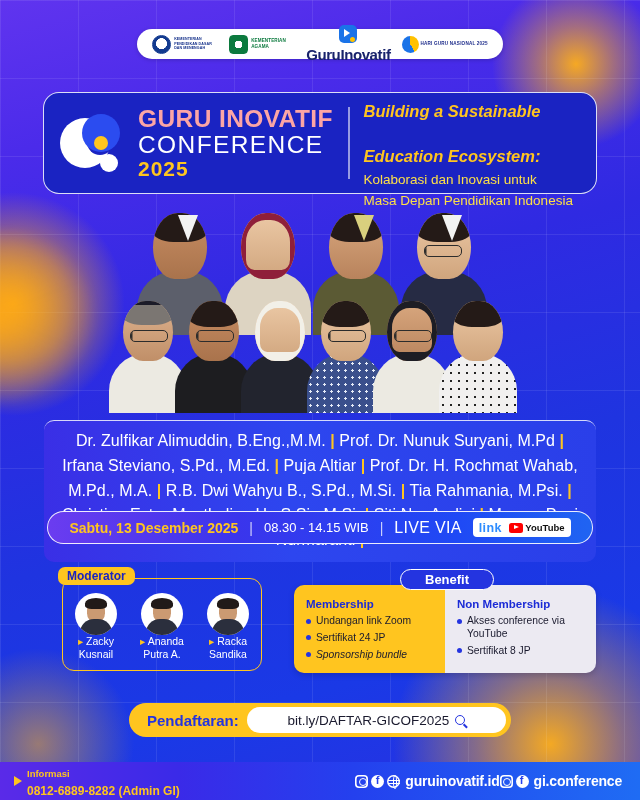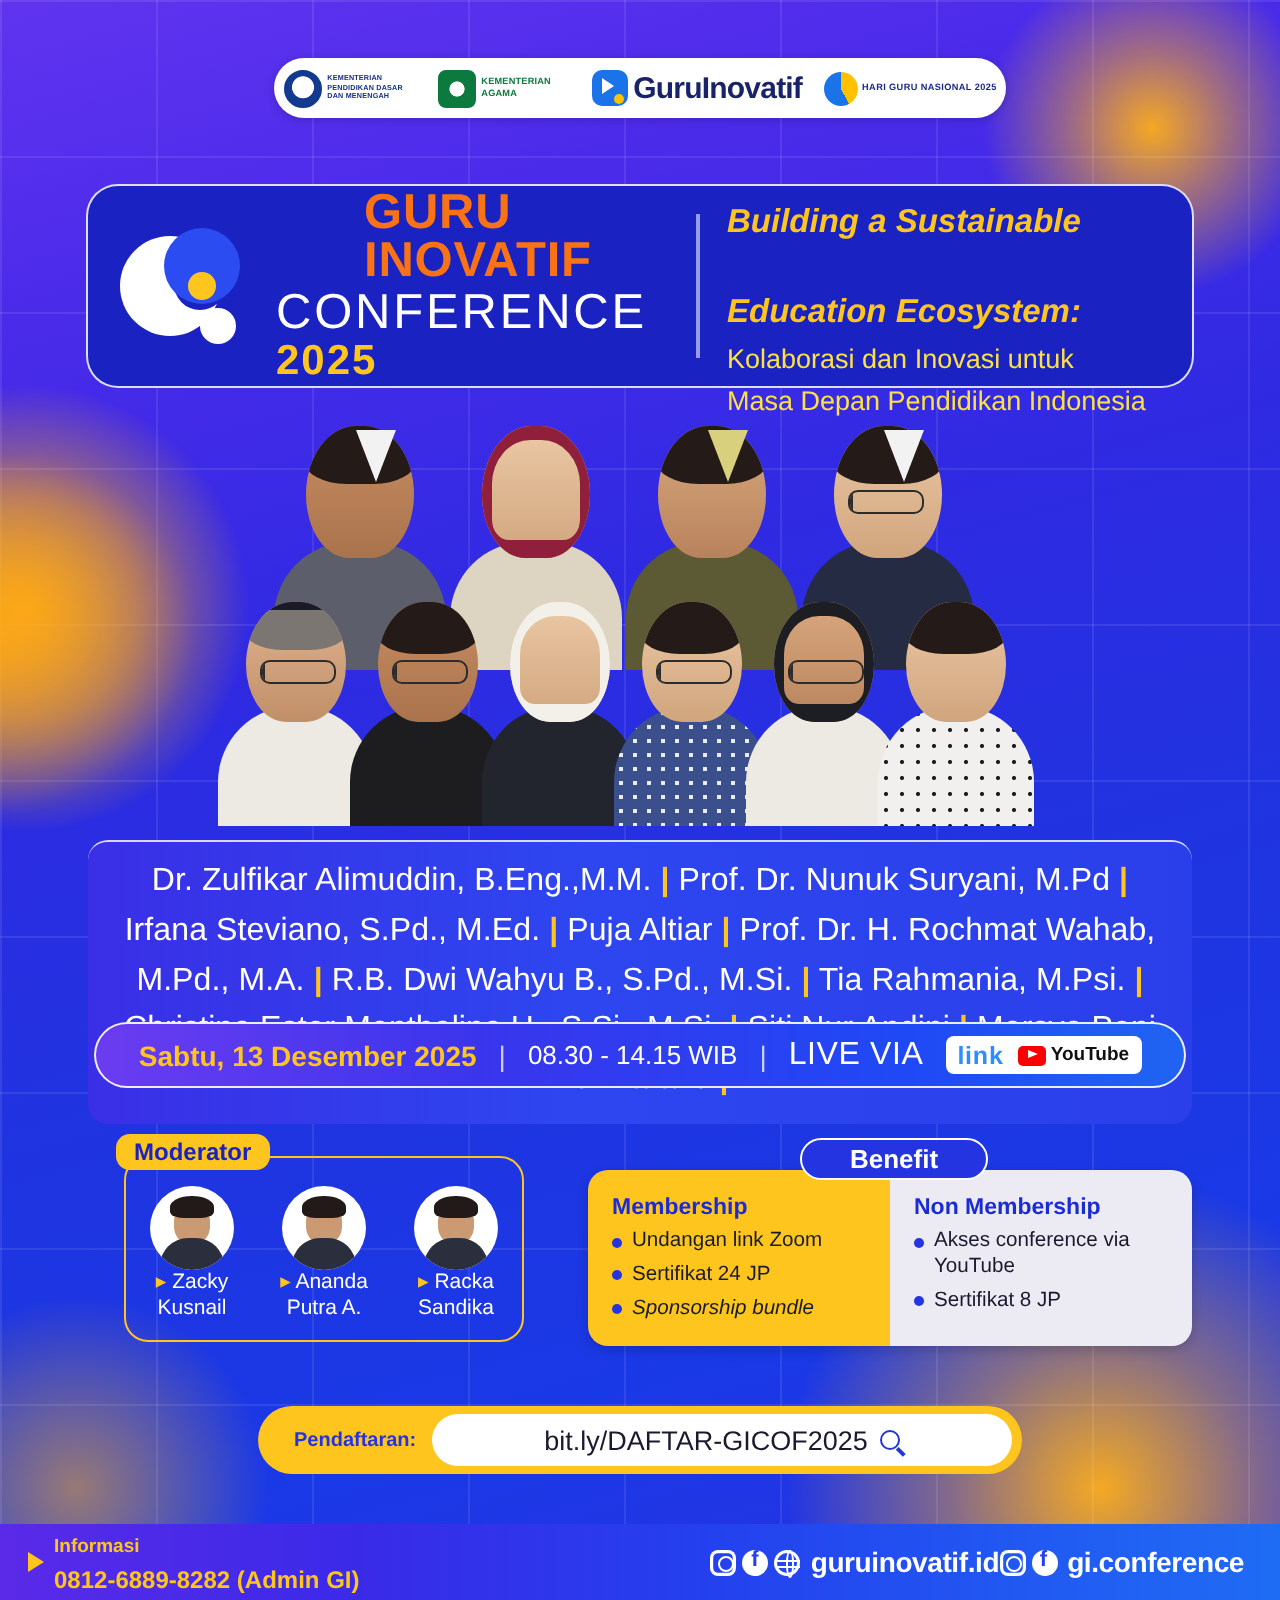--- a/index.html
+++ b/index.html
@@ -41,21 +41,21 @@
     background:#fff; border-radius:15px;
     display:flex; align-items:center; justify-content:center; gap:11px;
     box-shadow:0 1px 4px rgba(0,0,0,.18);
   }
   .plogo{ display:flex; align-items:center; gap:3px; }
   .seal{ width:19px;height:19px;border-radius:50%; flex:none; position:relative; }
   .seal.kemdik{ background:radial-gradient(circle at 50% 45%, #fff 0 42%, #123a8f 45% 100%); border:1.5px solid #123a8f;}
   .seal.kemag{ background:radial-gradient(circle at 50% 50%, #fff 0 30%, #0c7a3e 33% 100%); border:1.5px solid #0c7a3e; border-radius:4px;}
   .plogo .ptxt{ font-size:3.6px; line-height:1.25; font-weight:700; color:#14308a; letter-spacing:.1px; max-width:44px;}
   .plogo.kemag .ptxt{ color:#0c7a3e; font-size:4.6px; }
-  .gi-logo{ display:flex; align-items:center; gap:3px; }
+  .gi-logo{ display:flex; align-items:center; gap:3px;flex-direction:column; }
   .gi-mark{ width:18px;height:18px;border-radius:5px;background:#1a73e8; position:relative;}
   .gi-mark:after{content:"";position:absolute;left:5px;top:4px;border-left:6px solid #fff;border-top:4px solid transparent;border-bottom:4px solid transparent;}
   .gi-mark:before{content:"";position:absolute;right:2px;bottom:1.5px;width:5px;height:5px;border-radius:50%;background:#ffc100;}
   .gi-word{ font-size:15px;font-weight:700;color:#18236b; letter-spacing:-.4px;}
   .hgn{ display:flex;align-items:center;gap:2px; }
   .hgn-mark{width:17px;height:17px;border-radius:50%;background:conic-gradient(#ffc100 0 42%, #1a73e8 42% 100%);}
   .hgn-txt{font-size:4.6px;font-weight:800;color:#1b2a8a;line-height:1.15;letter-spacing:.2px;}
 
   
   .title-card{
@@ -66,21 +66,21 @@
   }
   .tc-left{ width:300px; display:flex; align-items:center; gap:8px; padding-left:14px;}
   .conf-mark{ position:relative; width:72px;height:66px; flex:none;}
   .cm-c{ position:absolute; left:2px; top:8px; width:50px;height:50px;border-radius:50%;
          background:#fff; }
   .cm-c:after{content:"";position:absolute;right:-3px;top:11px;width:26px;height:26px;border-radius:50%;background:#1a23c2;}
   .cm-b{ position:absolute; left:24px; top:4px; width:38px;height:38px;border-radius:50%;background:#2b4cf0;}
   .cm-dot{ position:absolute; left:36px; top:26px; width:14px;height:14px;border-radius:50%;background:#ffc51f;}
   .cm-s{ position:absolute; left:42px; top:44px; width:18px;height:18px;border-radius:50%;background:#fff;}
   .tc-titles{ line-height:1; }
-  .t1{ font-size:24.5px; font-weight:800; color:#f97316; letter-spacing:.4px;margin-left:44px;}
+  .t1{ font-size:24.5px; font-weight:800; color:#fca5a5; letter-spacing:.4px;}
   .t2{ font-size:24.5px; font-weight:400; color:#fff; letter-spacing:1.4px; margin-top:1px;}
   .t3{ font-size:21px; font-weight:700; color:#ffc51f; letter-spacing:1px; margin-top:1px;}
   .tc-div{ width:1.5px; height:72px; background:rgba(255,255,255,.55); margin:0 14px 0 4px;}
   .tc-right{ flex:1; padding-right:12px;}
   .sub1{ font-size:16.5px; font-weight:800; font-style:italic; color:#ffc51f; line-height:1.18;margin-top:26px;}
   .sub2{ font-size:13.5px; color:#fde047; line-height:1.3; margin-top:4px;}
 
   
   .speakers{ position:absolute; left:0; top:205px; width:640px; height:215px; }
   .row{ position:absolute; display:flex; justify-content:center; align-items:flex-end; width:100%;}
@@ -179,21 +179,21 @@
   .ben-li{ display:flex; gap:5px; font-size:10.3px; color:#1a1a2e; line-height:1.25; margin-bottom:4px;}
   .ben-li i{ width:5px;height:5px;border-radius:50%;background:#2434e0;flex:none;margin-top:3.5px;}
   .ben-li.ital span{ font-style:italic; }
 
   
   .reg{
     position:absolute; left:129px; top:703px; width:382px; height:34px;
     background:#ffc51f; border-radius:17px;
     display:flex; align-items:center; padding:0 5px 0 18px; gap:8px;
   }
-  .reg-label{ color:#2434e0; font-weight:800; font-size:10px;}
+  .reg-label{ color:#2434e0; font-weight:800; font-size:15px;}
   .reg-field{
     flex:1; height:26px; background:#fff; border-radius:13px;
     display:flex; align-items:center; justify-content:center; gap:6px;
   }
   .reg-url{ color:#1a1a2e; font-size:13.5px;}
   .mag{ width:10px;height:10px;border:1.6px solid #2434e0;border-radius:50%;position:relative;}
   .mag:after{content:"";position:absolute;right:-4px;bottom:-3px;width:5px;height:1.6px;background:#2434e0;transform:rotate(45deg);}
 
   
   .footer{

